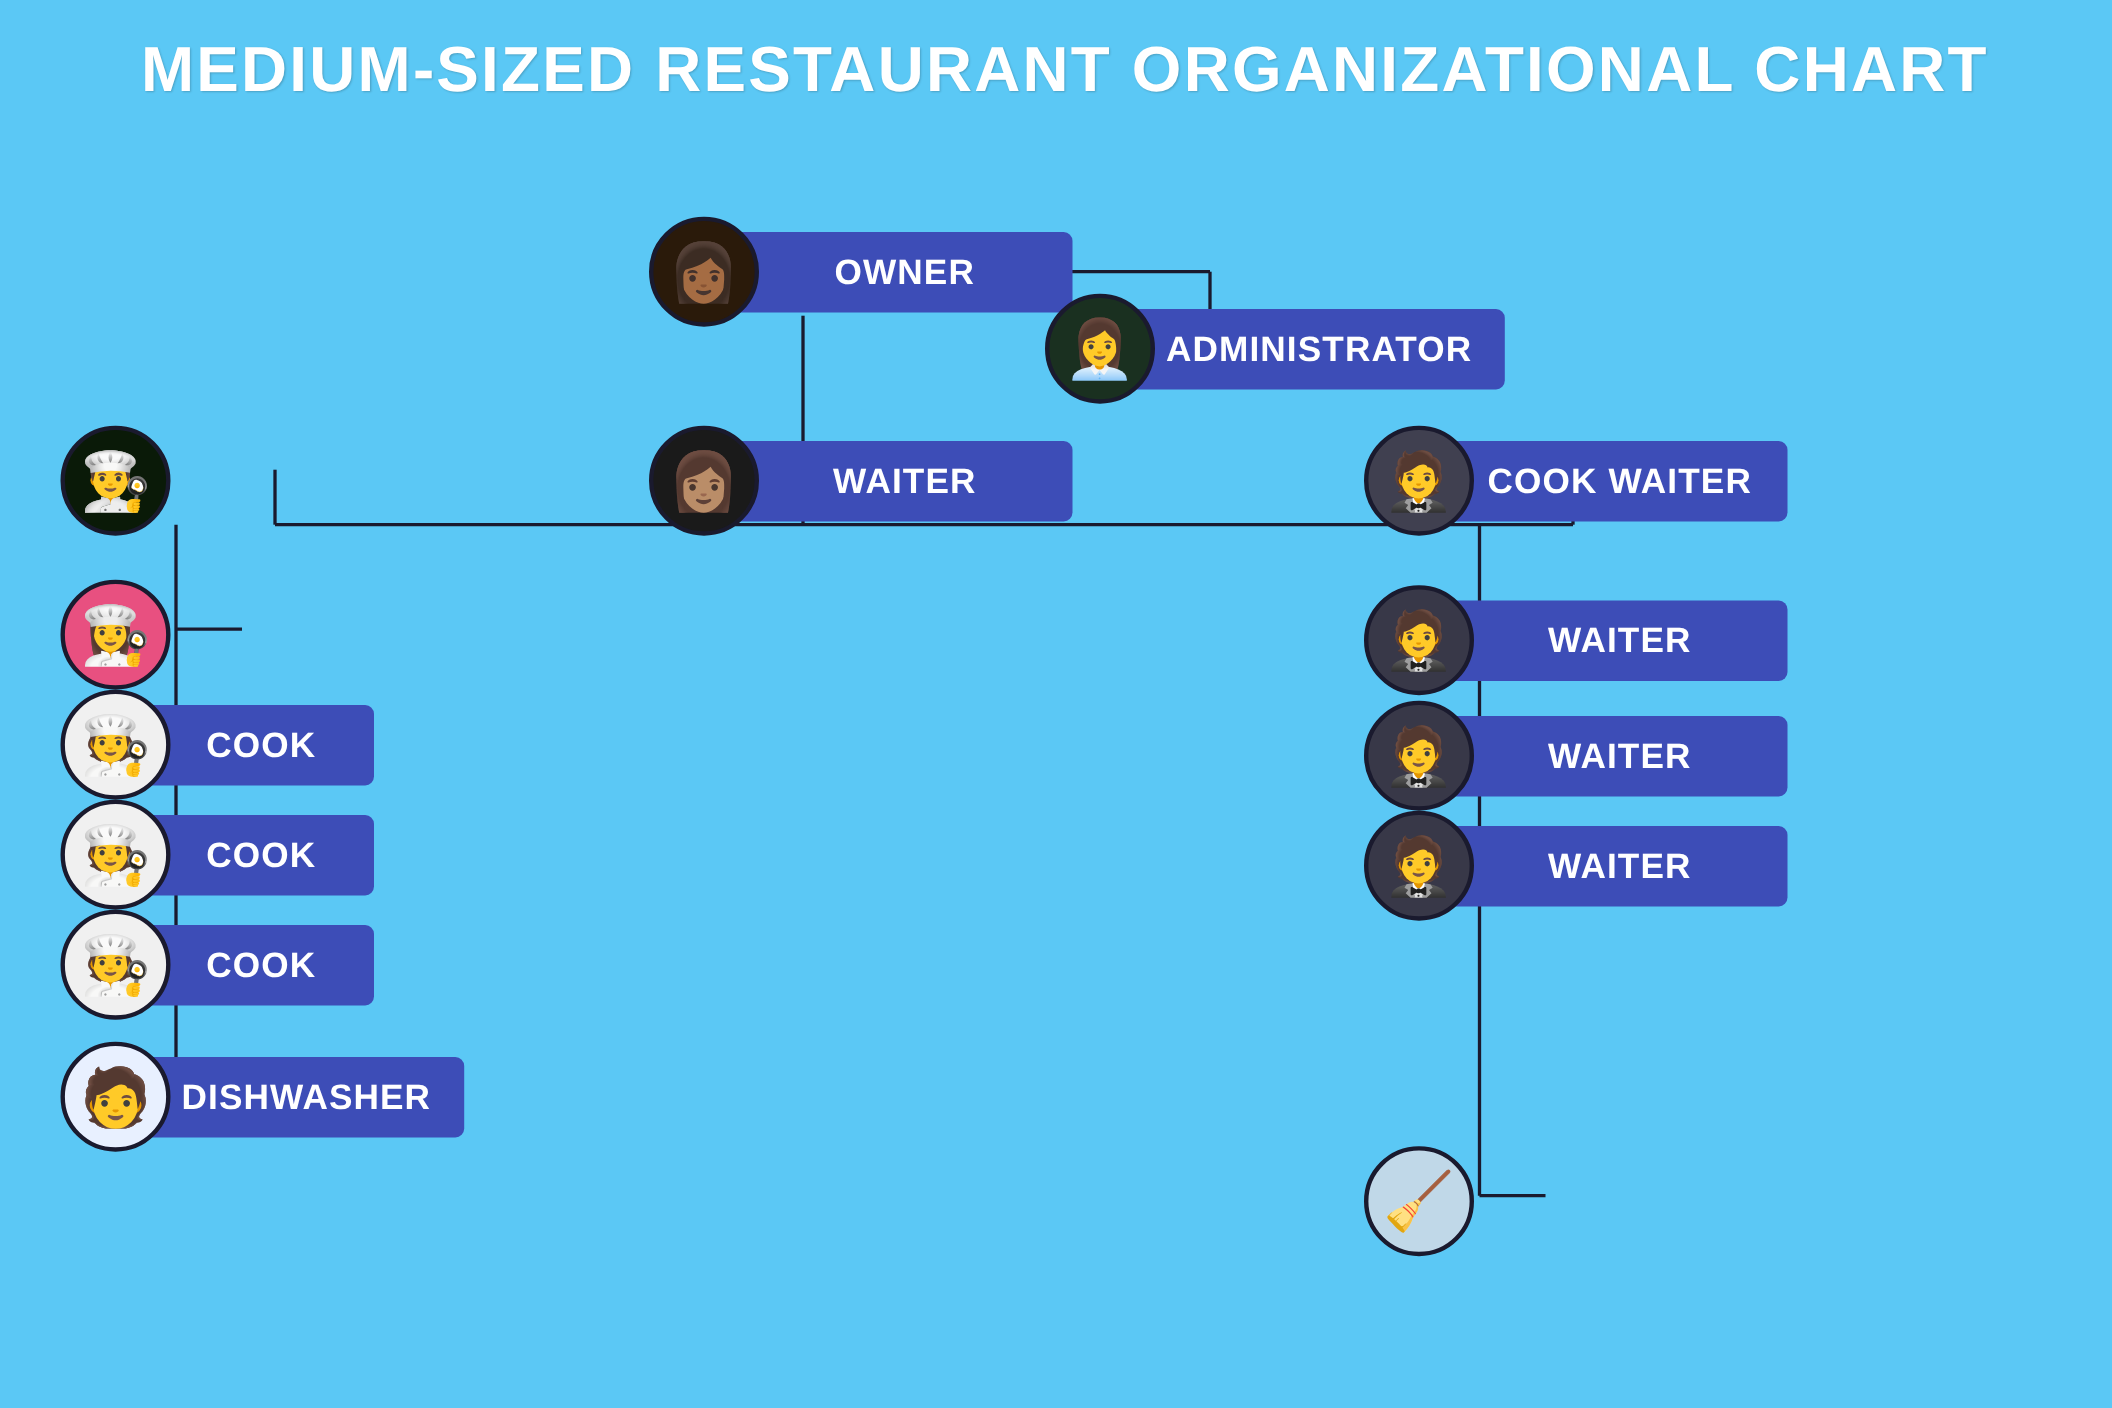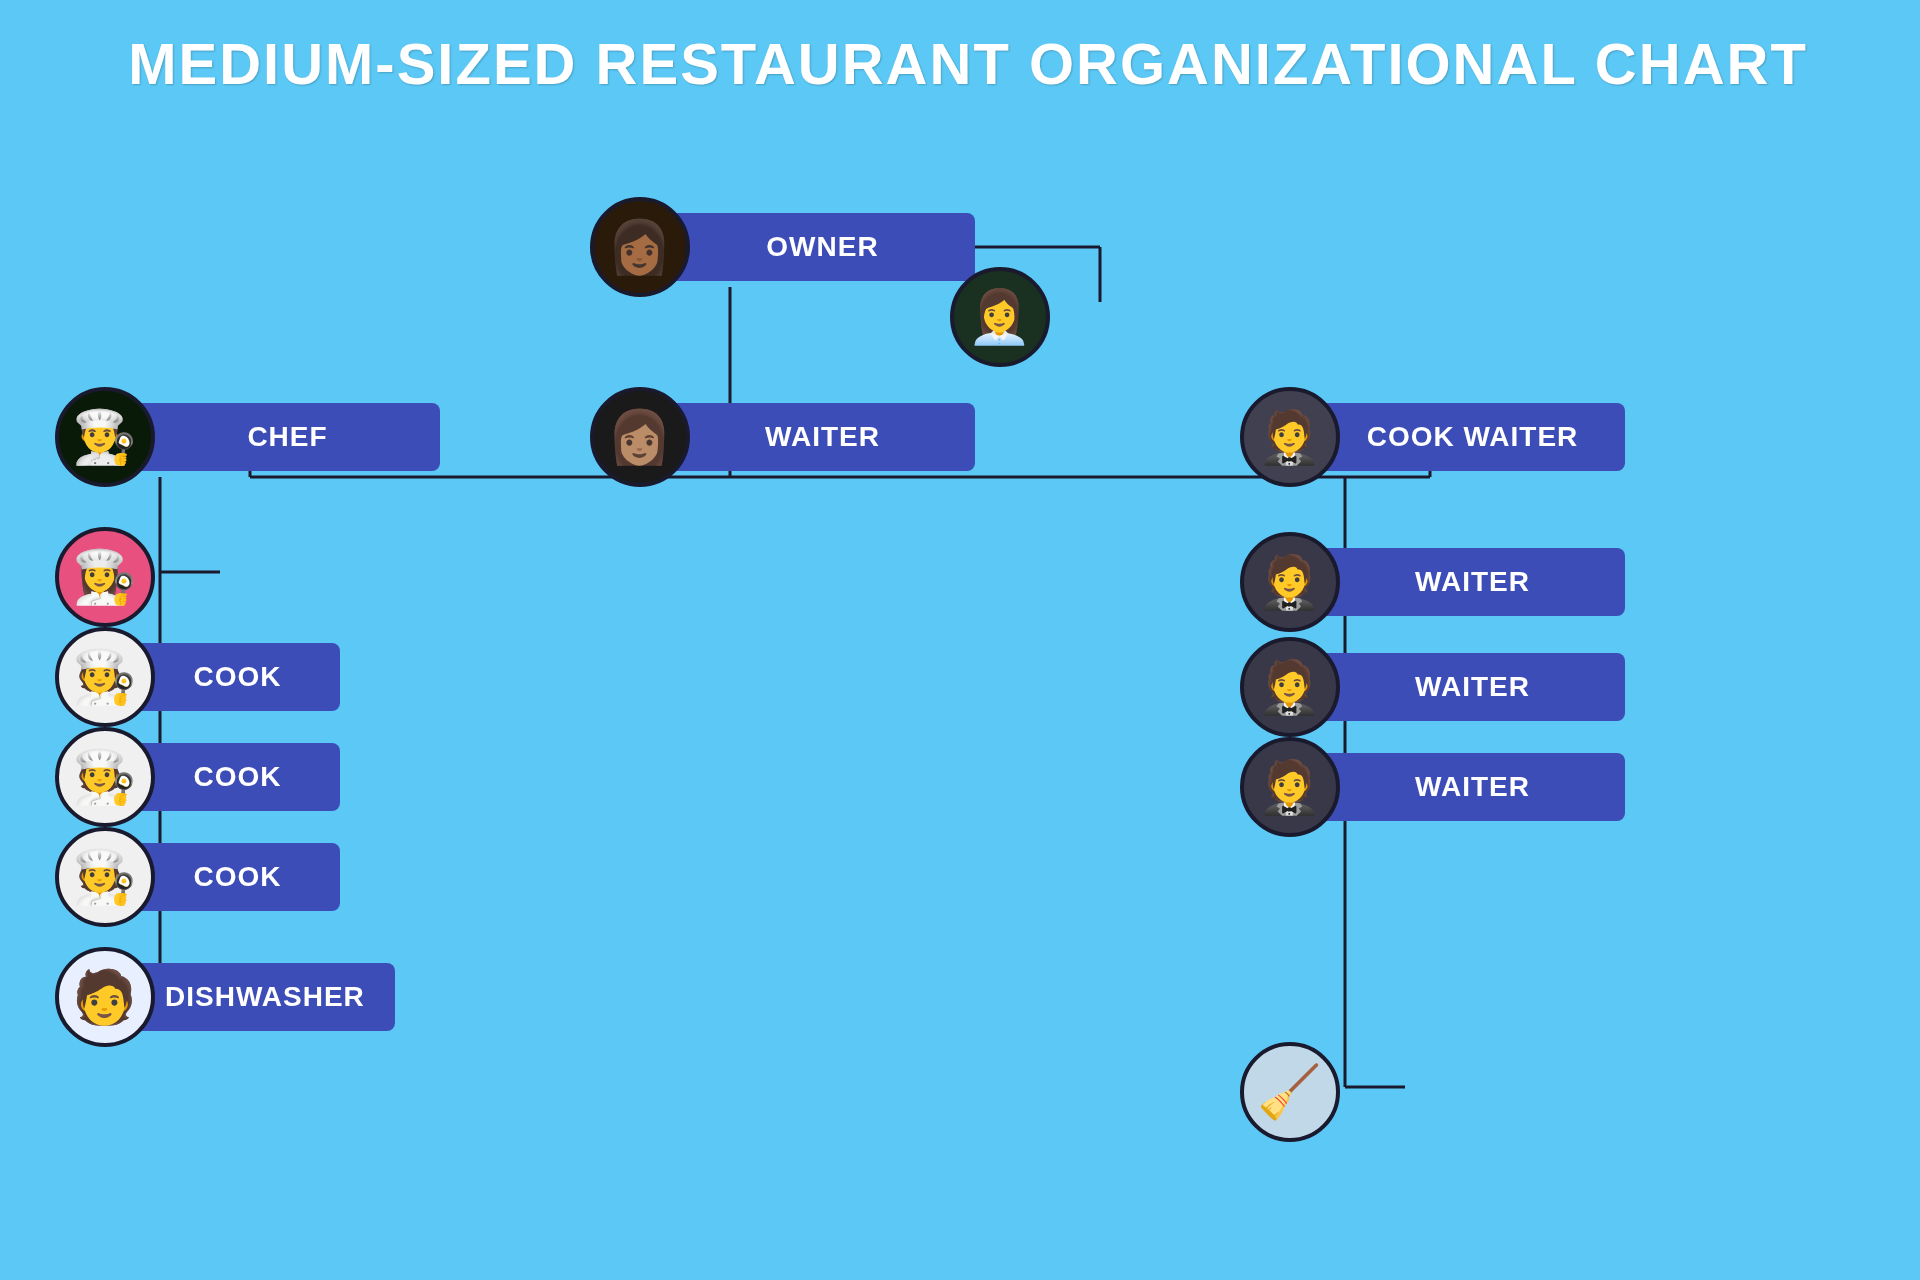--- a/index.html
+++ b/index.html
@@ -56,21 +56,21 @@
       overflow: hidden;
       flex-shrink: 0;
       position: relative;
       z-index: 2;
     }
 
     .node-label {
       background: #3d4db7;
       color: white;
       font-weight: 900;
-      font-size: 28px;
+      font-size: 32px;
       letter-spacing: 1px;
       border-radius: 8px;
       padding: 18px 30px 18px 45px;
       margin-left: -35px;
       min-width: 220px;
       text-align: center;
       z-index: 1;
     }
 
     .node-label-wide {
@@ -150,34 +150,34 @@
     <div class="node-avatar av-owner">
       <div class="avatar-person">👩🏾</div>
     </div>
     <div class="node-label node-label-wide">OWNER</div>
   </div>
 
   <div class="node" style="left:950px; top:150px;">
     <div class="node-avatar av-admin">
       <div class="avatar-person">👩‍💼</div>
     </div>
+    <div class="node-label node-label-wide">ADMINISTRATOR</div>
   </div>
 
   <div class="node" style="left:590px; top:270px;">
     <div class="node-avatar av-manager">
       <div class="avatar-person">👩🏽</div>
     </div>
     <div class="node-label node-label-wide">WAITER</div>
   </div>
 
   <div class="node" style="left:55px; top:270px;">
     <div class="node-avatar av-chef">
       <div class="avatar-person">👨‍🍳</div>
     </div>
-    <div class="node-label node-label-wide">CHEF</div>
   </div>
 
   <div class="node" style="left:55px; top:410px;">
     <div class="node-avatar av-souschef">
       <div class="avatar-person">👩‍🍳</div>
     </div>
   </div>
 
   <div class="node" style="left:55px; top:510px;">
     <div class="node-avatar av-cook">

